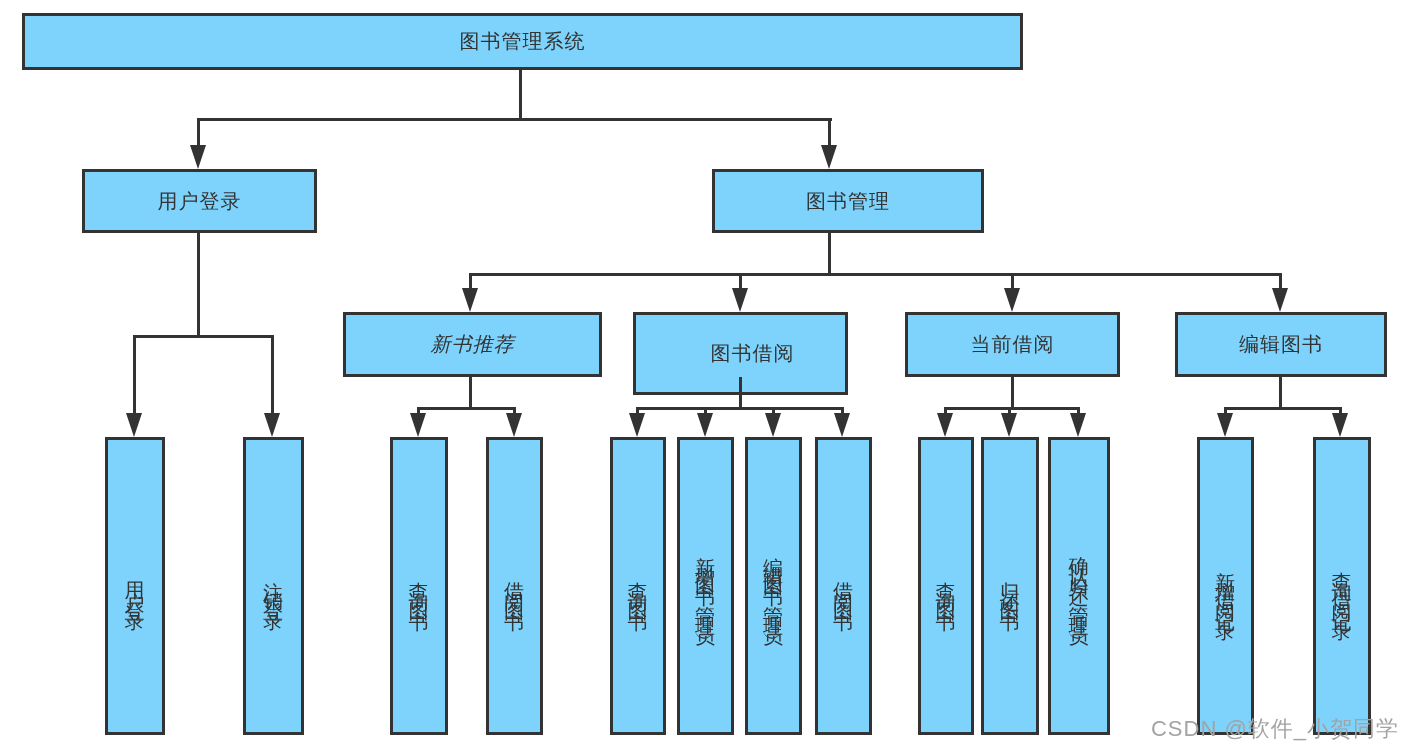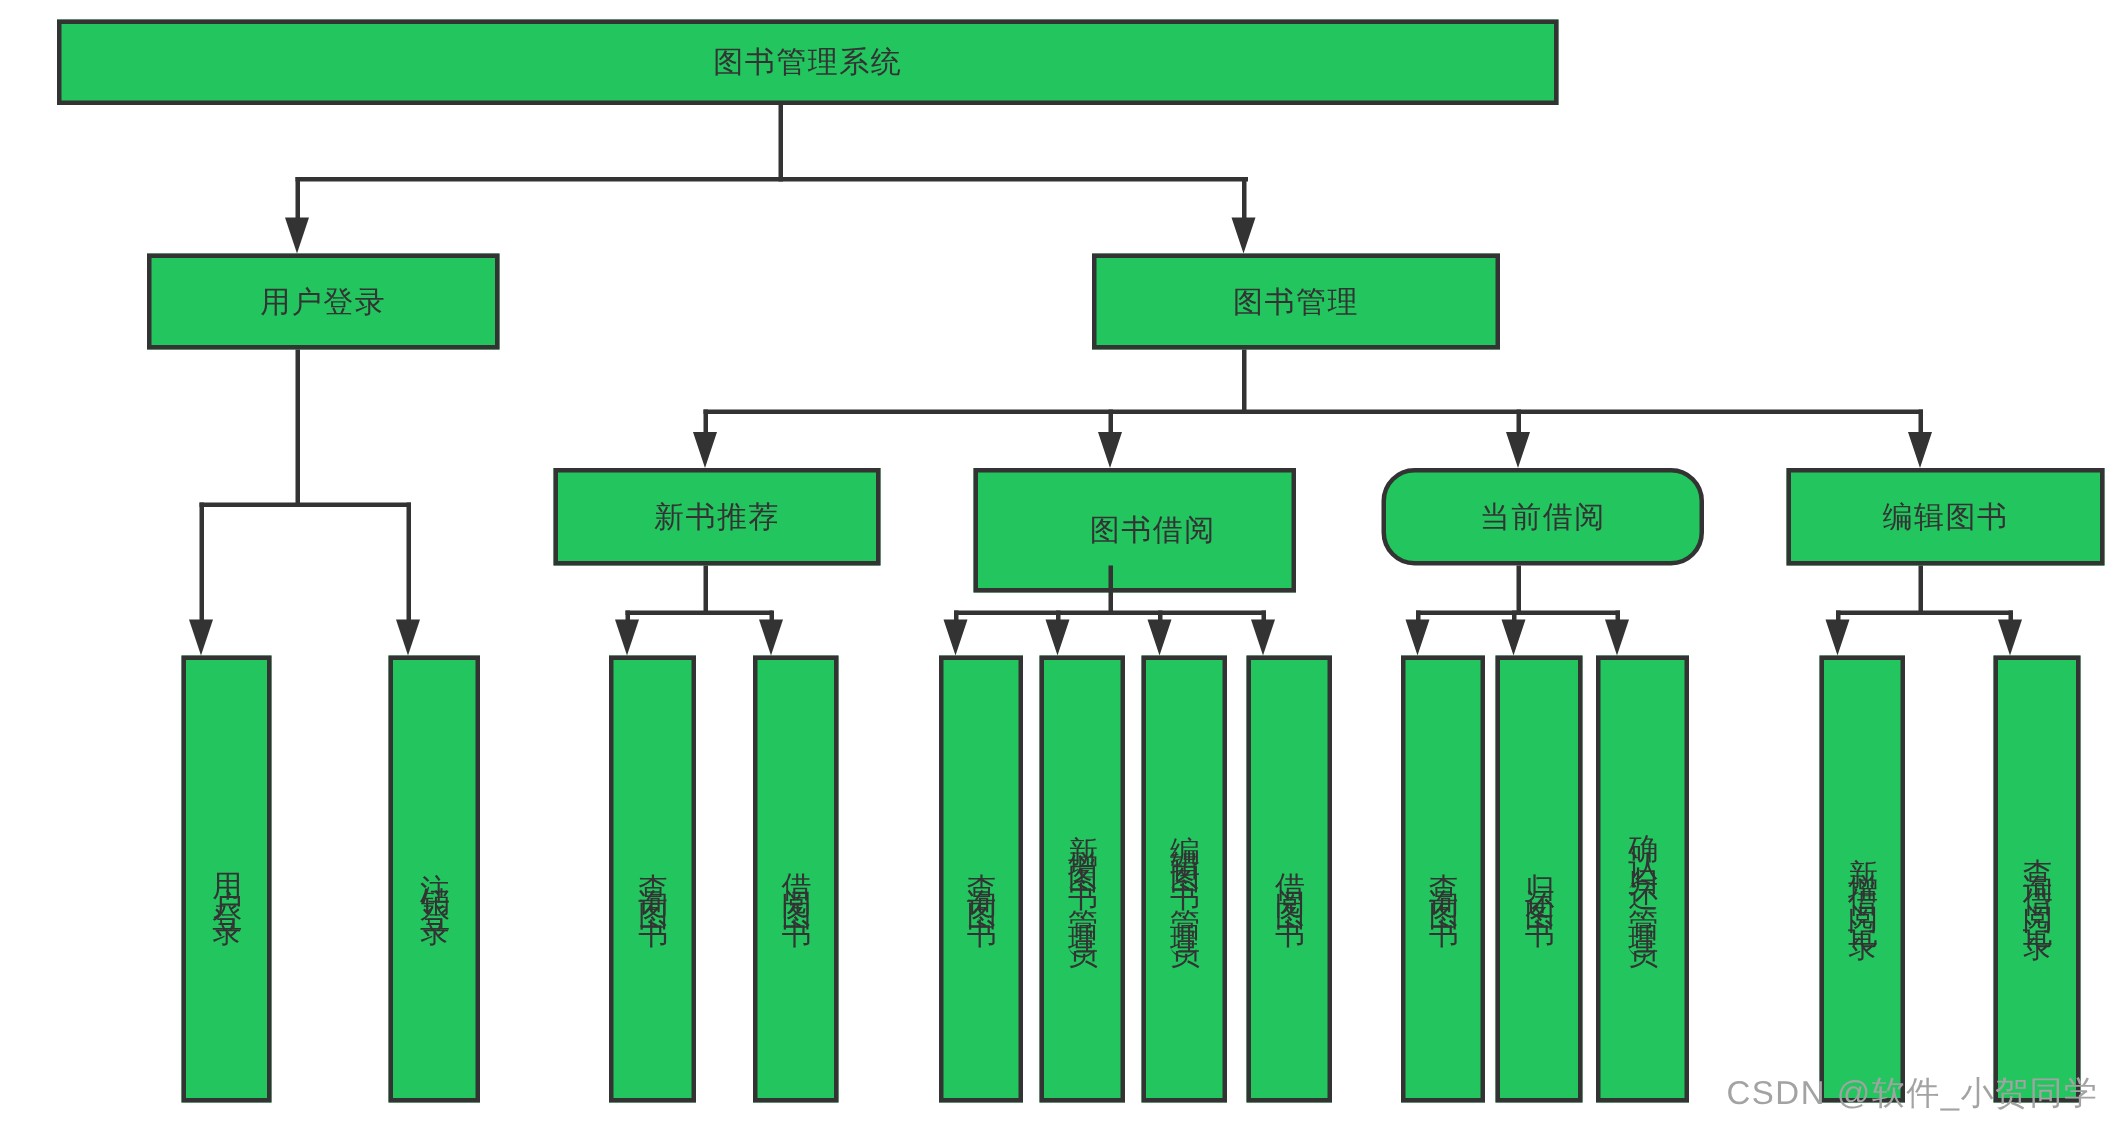--- a/index.html
+++ b/index.html
@@ -14,25 +14,24 @@
     width:1405px;height:747px;
     background:var(--bg);
     font-family:"Liberation Sans", sans-serif;
     color:var(--text);
     overflow:hidden;
   }
   .box{
     position:absolute;
     box-sizing:border-box;
     border:3px solid var(--line);
-    background:#22c55e;
+    background:#7dd3fc;
     display:flex;
     align-items:center;
     justify-content:center;
-    margin-left:16px;
   }
   .box.h span{
     font-size:20px;
     letter-spacing:1px;
     white-space:nowrap;
   }
   .box.v span{
     writing-mode:vertical-rl;
     font-size:20px;
     letter-spacing:10px;
@@ -65,29 +64,29 @@
   </div>
 
   <div class="box h" style="left:82px;top:169px;width:235px;height:64px;">
     <span>用户登录</span>
   </div>
 
   <div class="box h" style="left:712px;top:169px;width:272px;height:64px;">
     <span>图书管理</span>
   </div>
 
-  <div class="box h" style="left:353px;top:312px;width:218px;height:65px;">
+  <div class="box h" style="left:343px;top:312px;width:259px;height:65px;font-style:italic;">
     <span>新书推荐</span>
   </div>
 
   <div class="box h" style="left:633px;top:312px;width:215px;height:83px;padding-left:24px;">
     <span>图书借阅</span>
   </div>
 
-  <div class="box h" style="left:905px;top:312px;width:215px;height:65px;border-radius:22px;">
+  <div class="box h" style="left:905px;top:312px;width:215px;height:65px;">
     <span>当前借阅</span>
   </div>
 
   <div class="box h" style="left:1175px;top:312px;width:212px;height:65px;">
     <span>编辑图书</span>
   </div>
 
   <div class="box v" style="left:105px;top:437px;width:60px;height:298px;">
     <span>用户登录</span>
   </div>

